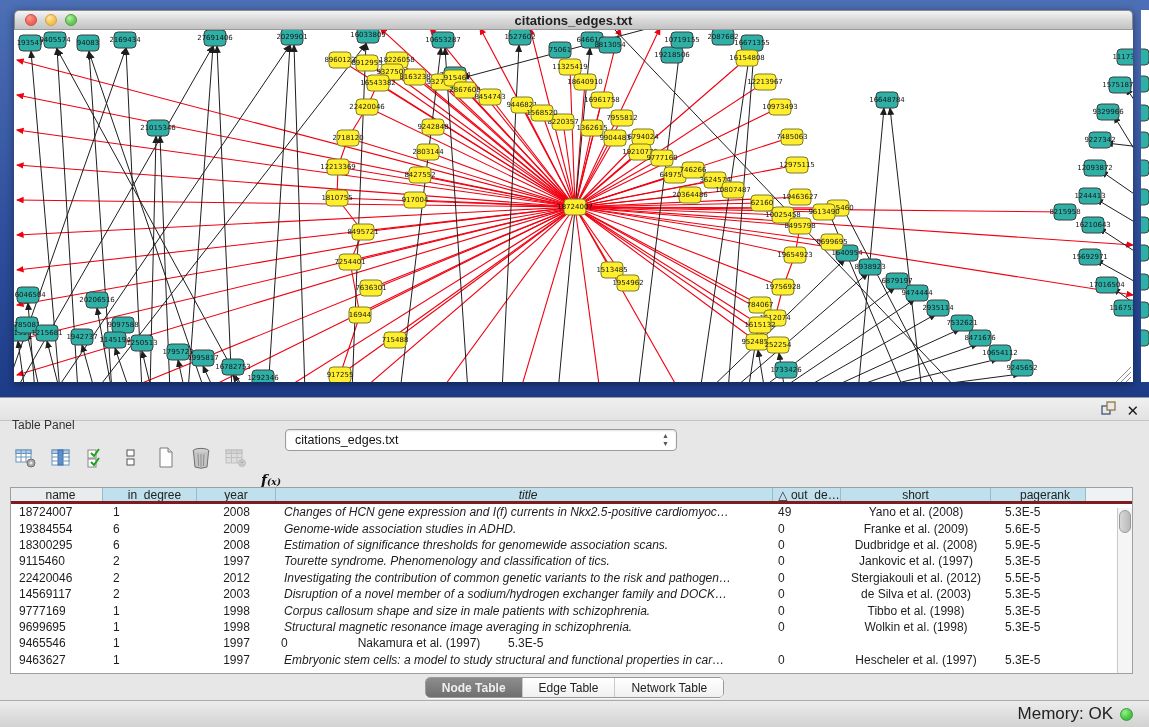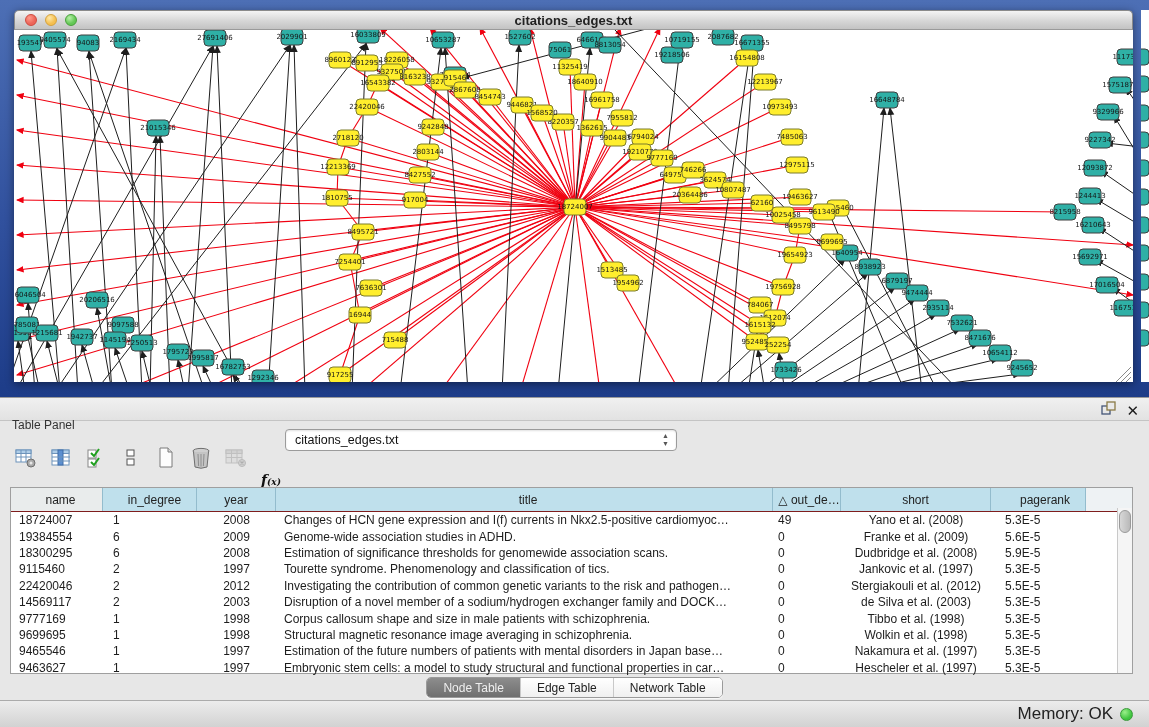--- a/index.html
+++ b/index.html
@@ -44,45 +44,45 @@
   .toolbar { position:absolute; left:14px; top:42px; height:36px; display:flex; align-items:center; gap:11px; }
   .tbtn { background:none; border:none; padding:0; display:flex; align-items:center; justify-content:center; width:24px; height:26px; }
   .fx { font-family:"DejaVu Serif",serif; font-style:italic; font-weight:700; font-size:14px; color:#111;margin-top:43px; }
   .fx small { font-size:9px; font-weight:600; }
   .combo { position:absolute; left:271px; top:-11px; width:392px; height:22px; background:#fff;
     border:1px solid #9b9b9b; border-radius:4px; box-shadow:inset 0 1px 2px rgba(0,0,0,.12);
     display:flex; align-items:center; font-size:12.5px; color:#111; padding-left:9px; }
   .combo .arrows { position:absolute; right:7px; top:2px; font-size:7px; color:#555; line-height:8px; text-align:center; }
 
   .tablewrap { position:absolute; left:10px; top:89px; width:1123px; height:187px; background:#fff; border:1px solid #9f9f9f; }
-  .thead { display:flex; height:24px; border-bottom:1px solid #7f1d1d; }
+  .thead { display:flex; height:16px; border-bottom:3px solid #7f1d1d; }
   .hcell { background:#bfe0ec; border-right:1px solid #93bccd; font-size:12px; color:#222;
     display:flex; align-items:center; justify-content:center; height:100%; overflow:hidden; white-space:nowrap; }
   .hcell.first { background:#e9ecec; }
   .hfill { flex:1; background:#eef2f4; }
   .tbody { position:relative; }
   .trow { display:flex; height:16.4px; align-items:center; font-size:12px; color:#1d1d1d; }
   .tcell { overflow:hidden; white-space:nowrap; }
   .c0 { width:92px;  padding-left:8px; }
   .c1 { width:94px;  padding-left:10px; }
   .c2 { width:79px;  text-align:center; }
-  .c3 { width:497px; padding-left:8px; }
+  .c3 { width:497px; padding-left:8px;font-style:italic; }
   .c4 { width:68px;  padding-left:5px; }
   .c5 { width:150px; text-align:center; }
   .c6 { width:95px;  padding-left:14px; }
   .vscroll { position:absolute; right:0; top:20px; bottom:0; width:15px; background:#f5f5f5; border-left:1px solid #c9c9c9; }
   .vthumb { position:absolute; left:1px; right:1px; top:2px; height:23px; border-radius:7px;
     background:linear-gradient(90deg,#d8d8d8,#b9b9b9); border:1px solid #9a9a9a; }
 
   .tabbar { position:absolute; left:0; top:279px; width:100%; display:flex; justify-content:center; }
   .seg { display:flex; border:1px solid #9a9a9a; border-radius:5px; overflow:hidden; background:#fff; box-shadow:0 1px 1px rgba(255,255,255,.8); }
   .segbtn { border:none; background:linear-gradient(180deg,#ffffff,#f0f0f0); font-size:12px; color:#222;
     padding:2px 16px; height:19px; line-height:14px; border-right:1px solid #c9c9c9; font-family:inherit; }
   .segbtn:last-child { border-right:none;text-align:center; }
-  .segbtn.sel { background:linear-gradient(180deg,#8d8d8d,#6f6f6f); color:#efefef; }
+  .segbtn.sel { background:linear-gradient(180deg,#8d8d8d,#6f6f6f); color:#efefef;font-weight:bold; }
 
   
   .statusbar { position:absolute; left:0; top:700px; width:1149px; height:27px;
     background:linear-gradient(180deg,#ececec,#d2d2d2); border-top:1px solid #ababab;
     display:flex; align-items:center; justify-content:flex-end; padding-right:16px; gap:7px; }
   .memlabel { font-size:17px; color:#222; }
   .memdot { width:13px; height:13px; border-radius:50%; border:1px solid #3a9a3a;
     background:radial-gradient(circle at 35% 30%,#9aef8a,#3ec43e 65%); }
 </style>
 </head>
@@ -701,21 +701,20 @@
             <div class="tcell c2">1998</div>
             <div class="tcell c3">Structural magnetic resonance image averaging in schizophrenia.</div>
             <div class="tcell c4">0</div>
             <div class="tcell c5">Wolkin et al. (1998)</div>
             <div class="tcell c6">5.3E-5</div>
           </div>
           <div class="trow">
             <div class="tcell c0">9465546</div>
             <div class="tcell c1">1</div>
             <div class="tcell c2">1997</div>
-            <div class="tcell c3">Estimation of the future numbers of patients with mental disorders in Japan base…</div>
             <div class="tcell c4">0</div>
             <div class="tcell c5">Nakamura et al. (1997)</div>
             <div class="tcell c6">5.3E-5</div>
           </div>
           <div class="trow">
             <div class="tcell c0">9463627</div>
             <div class="tcell c1">1</div>
             <div class="tcell c2">1997</div>
             <div class="tcell c3">Embryonic stem cells: a model to study structural and functional properties in car…</div>
             <div class="tcell c4">0</div>

